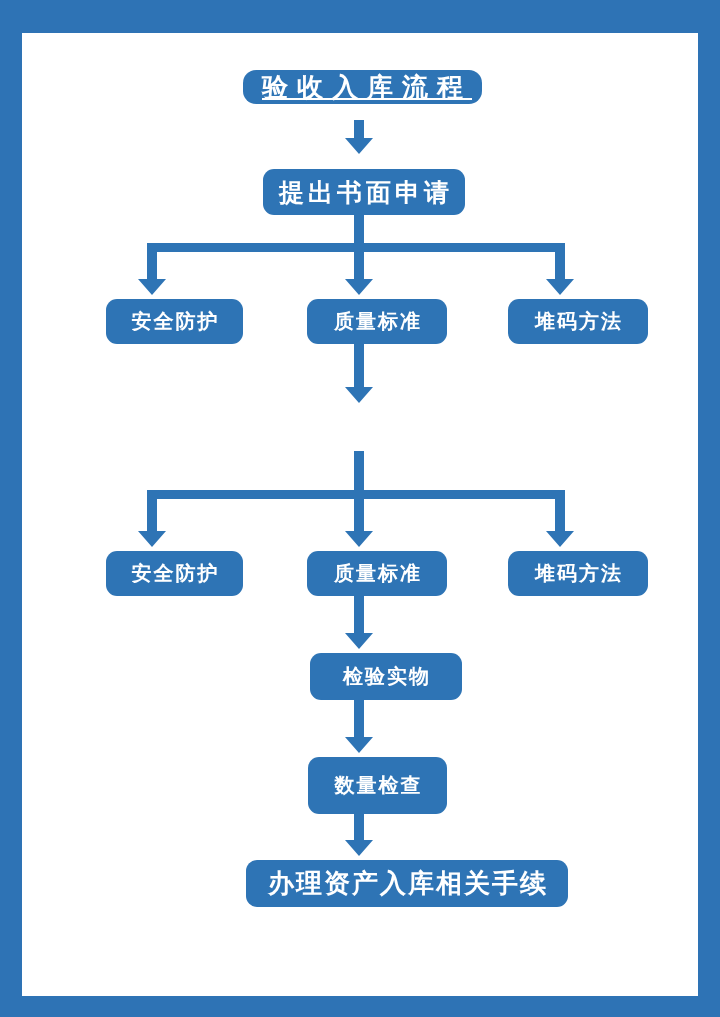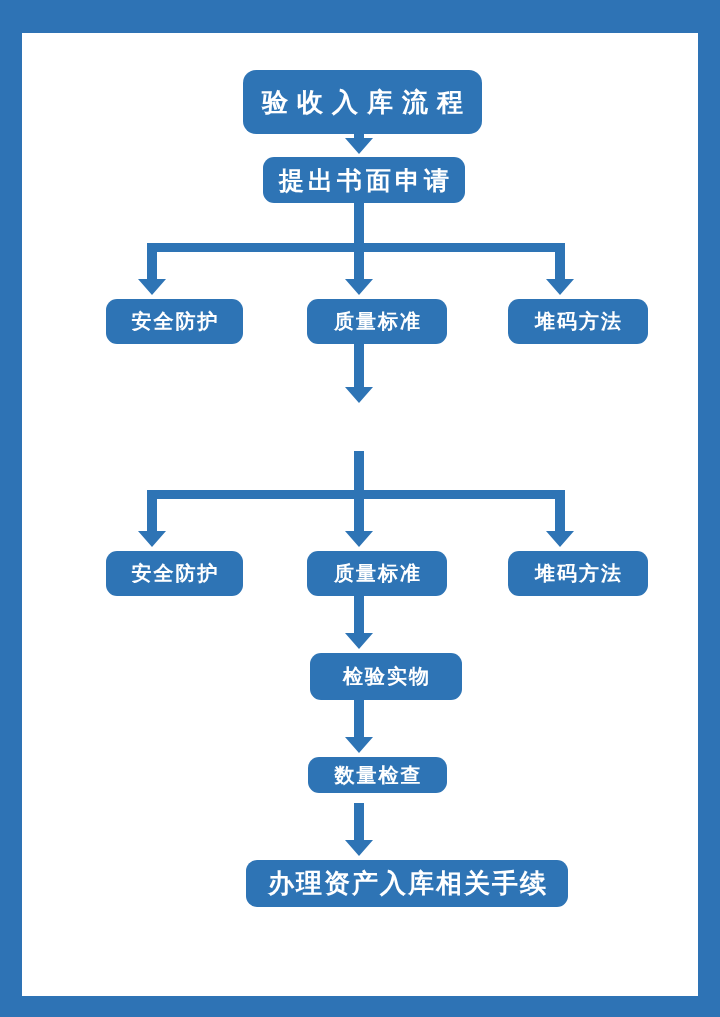--- a/index.html
+++ b/index.html
@@ -29,21 +29,21 @@
     box-sizing:border-box;
     background:var(--accent,#2e74b5);
     color:var(--text,#ffffff);
     border-radius:11px;
     display:flex;align-items:center;justify-content:center;
     font-weight:bold;
     text-align:center;
     white-space:nowrap;
   }
   .node.title{font-size:26px;letter-spacing:9px;text-indent:9px;}
-  .node.big{font-size:25px;letter-spacing:4px;text-indent:4px;}
+  .node.big{font-size:25px;letter-spacing:4px;text-indent:4px;margin-top:12px;}
   .node.mid{font-size:20px;letter-spacing:2px;text-indent:2px;margin-left:20px;}
   .node.wide{font-size:26px;letter-spacing:2px;text-indent:2px;}
   .varrow{position:absolute;width:28px;}
   .varrow::before{
     content:"";position:absolute;left:9px;top:0;bottom:13px;width:10px;
     background:var(--accent,#2e74b5);
   }
   .varrow::after{
     content:"";position:absolute;left:0;bottom:0;width:0;height:0;
     border-left:14px solid transparent;
@@ -52,21 +52,21 @@
   }
   .hline{position:absolute;height:9px;background:var(--accent,#2e74b5);}
 </style>
 </head>
 <body>
 
 <div class="page">
 
   <div class="frame"></div>
 
-  <div class="node title" style="left:243px;top:70px;width:239px;height:64px;border-radius:13px;">验收入库流程</div>
+  <div class="node title" style="left:243px;top:70px;width:239px;height:34px;border-radius:13px;text-decoration:underline;">验收入库流程</div>
 
   <div class="varrow" style="left:345px;top:120px;height:34px;"></div>
 
   <div class="node big" style="left:263px;top:157px;width:202px;height:46px;">提出书面申请</div>
 
   <div class="hline" style="left:147px;top:243px;width:418px;"></div>
   <div class="varrow" style="left:345px;top:203px;height:92px;"></div>
   <div class="varrow" style="left:138px;top:243px;height:52px;"></div>
   <div class="varrow" style="left:546px;top:243px;height:52px;"></div>
 
@@ -85,19 +85,19 @@
   <div class="node mid" style="left:86px;top:551px;width:137px;height:45px;">安全防护</div>
   <div class="node mid" style="left:287px;top:551px;width:140px;height:45px;">质量标准</div>
   <div class="node mid" style="left:488px;top:551px;width:140px;height:45px;">堆码方法</div>
 
   <div class="varrow" style="left:345px;top:596px;height:53px;"></div>
 
   <div class="node mid" style="left:290px;top:653px;width:152px;height:47px;">检验实物</div>
 
   <div class="varrow" style="left:345px;top:700px;height:53px;"></div>
 
-  <div class="node mid" style="left:288px;top:757px;width:139px;height:36px;border-radius:11px;">数量检查</div>
+  <div class="node mid" style="left:288px;top:757px;width:139px;height:57px;border-radius:11px;">数量检查</div>
 
   <div class="varrow" style="left:345px;top:803px;height:53px;"></div>
 
   <div class="node wide" style="left:210px;top:860px;width:322px;height:47px;margin-left:36px;">办理资产入库相关手续</div>
 
 </div>
 
 </body></html>

